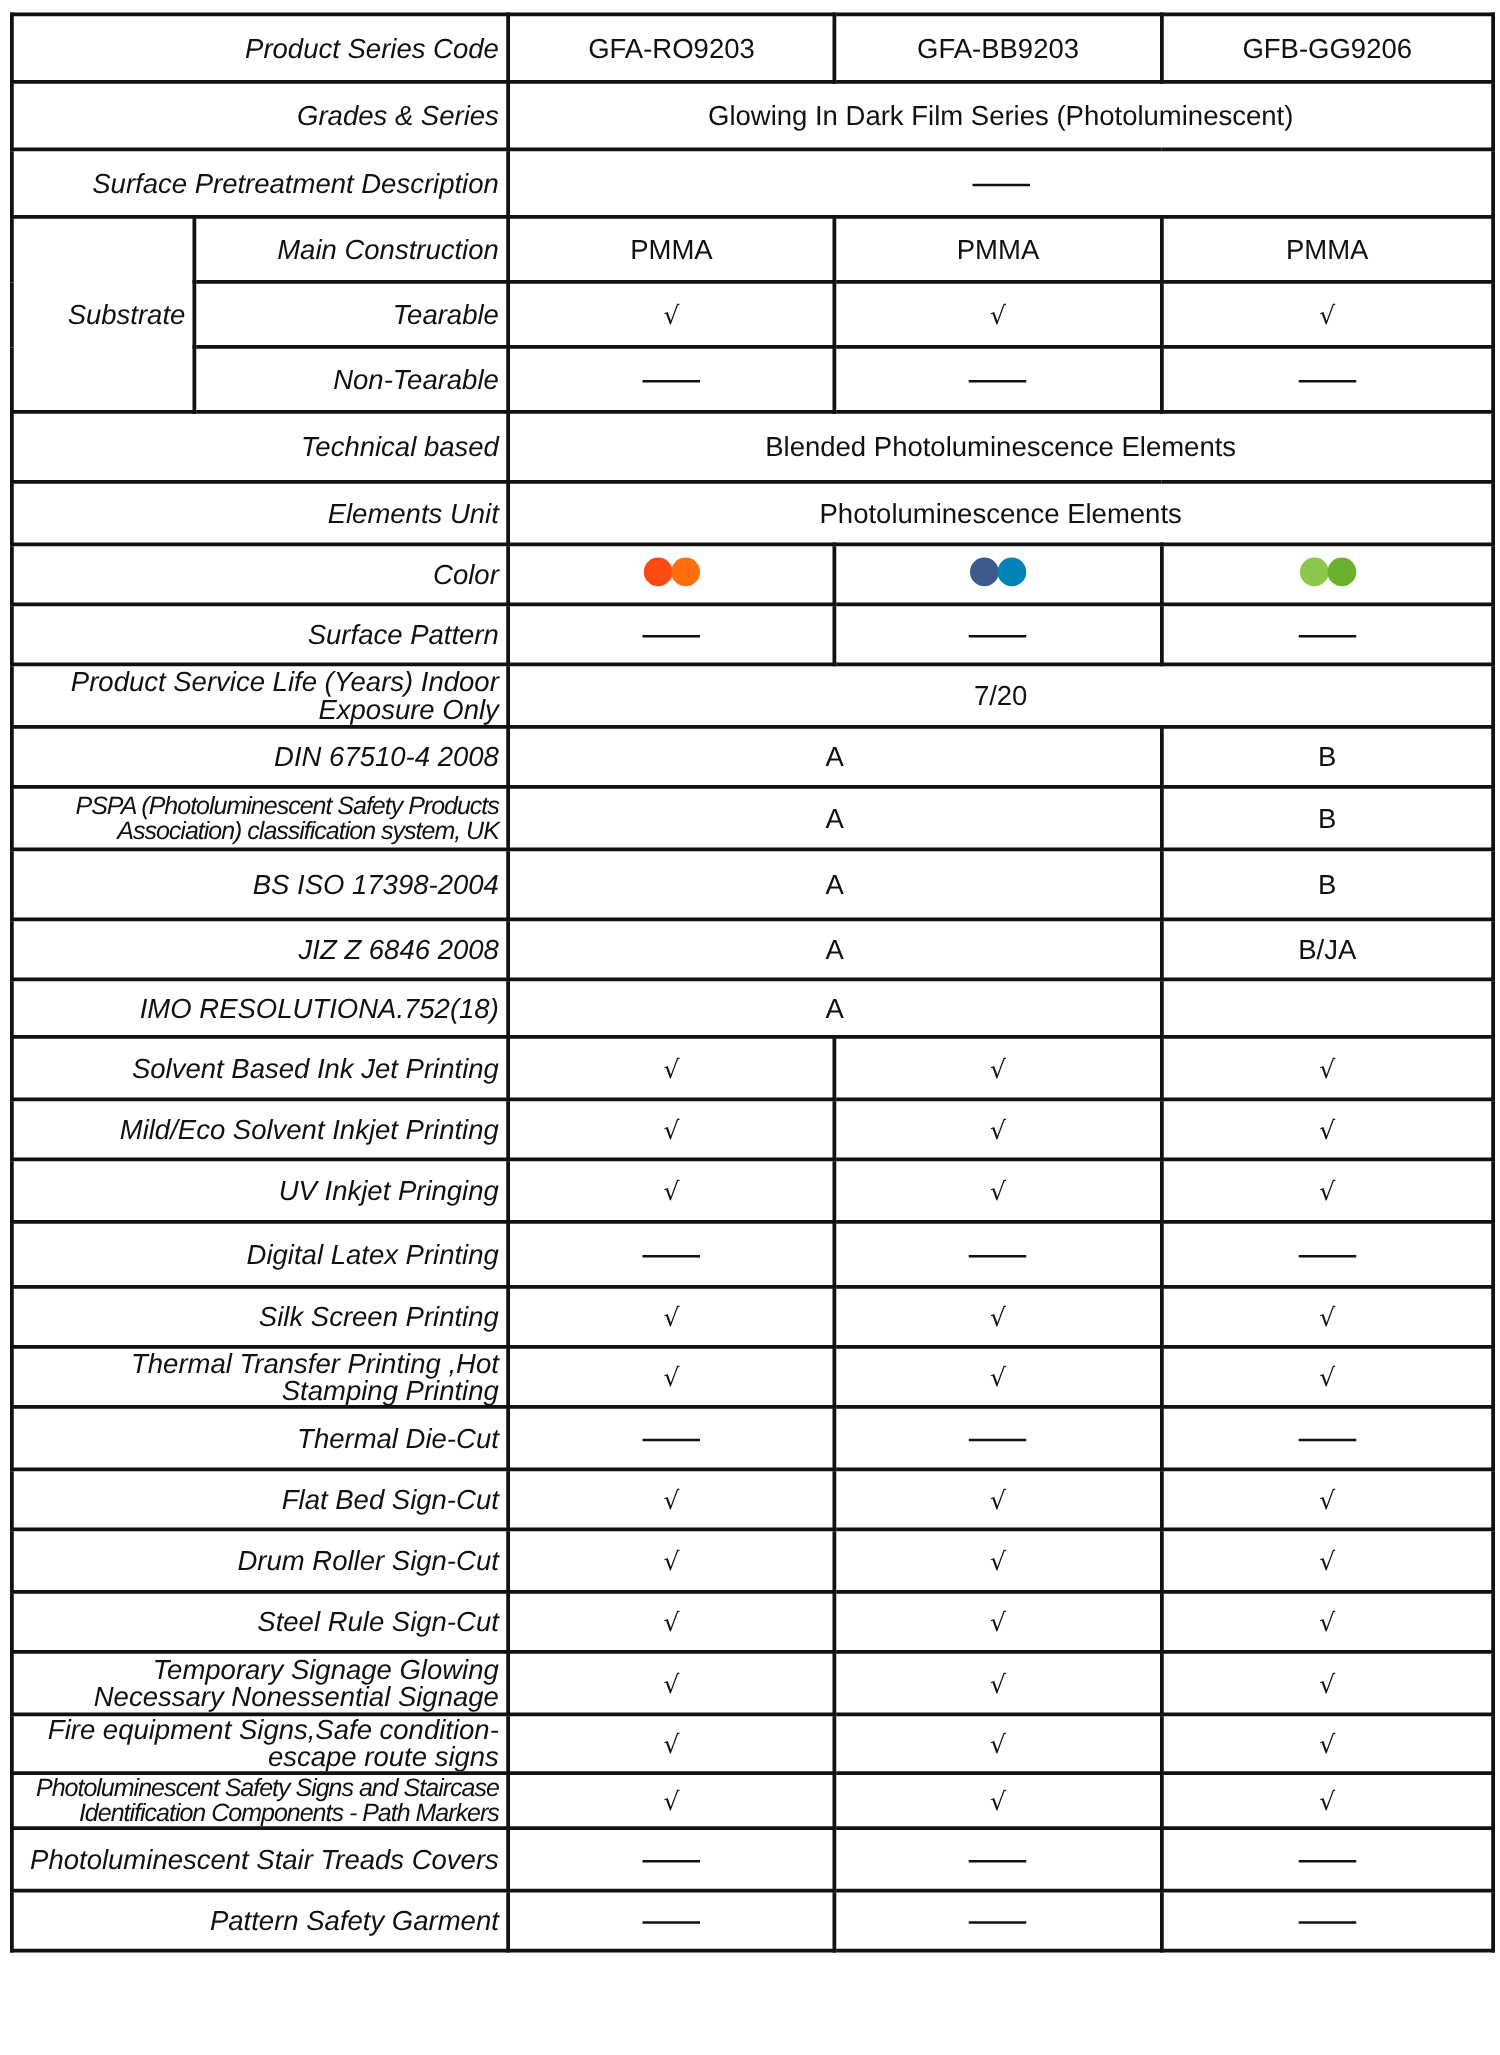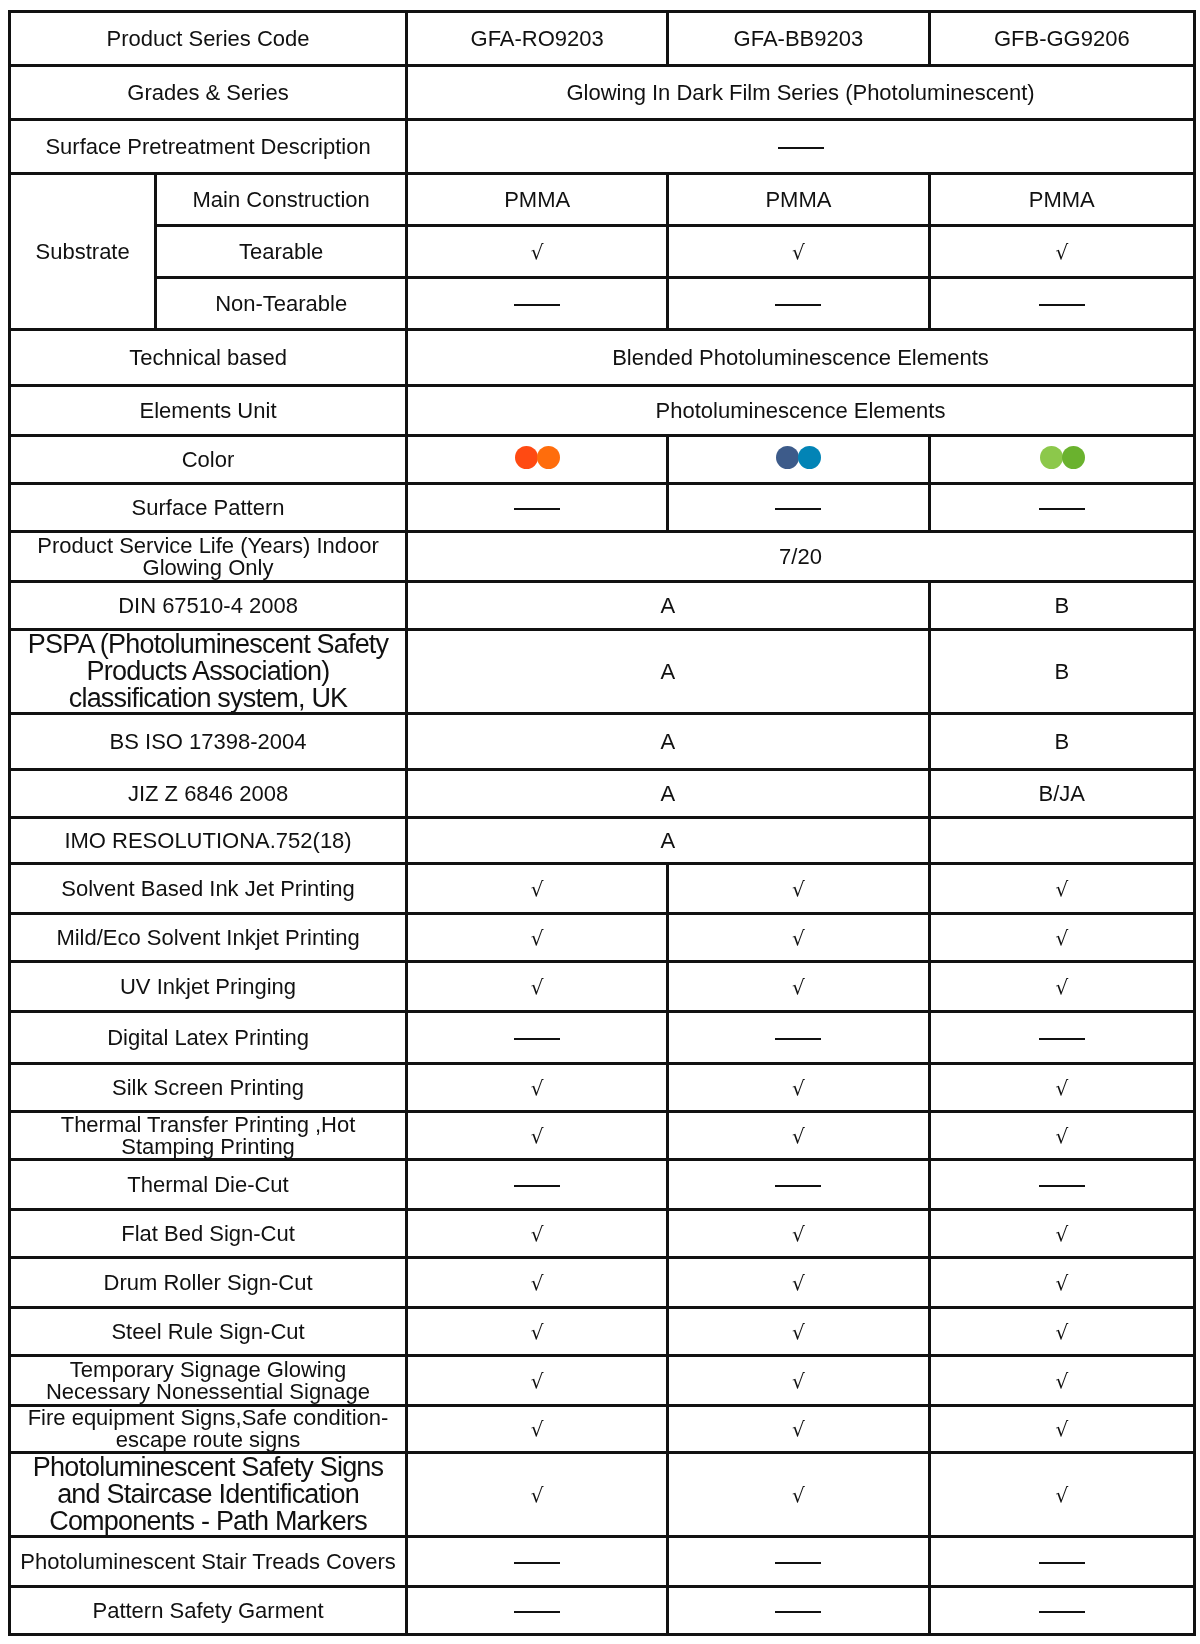--- a/index.html
+++ b/index.html
@@ -6,22 +6,22 @@
   body { width: 1200px; height: 1644px; position: relative; font-family: "Liberation Sans", sans-serif; color: #111; }
   table.spec {
     position: absolute; left: 8px; top: 10px;
     width: 1188px; border-collapse: collapse; table-layout: fixed;
     font-size: 22px;
   }
   table.spec td {
     border: 3px solid #111; padding: 0 6px; vertical-align: middle;
     line-height: 1.0; overflow: hidden;
   }
-  td.lbl { text-align: center; }
-  td.lbl.tight { letter-spacing: -0.8px; font-size: 27px; }
+  td.lbl { text-align: right; font-style: italic; }
+  td.lbl.tight { letter-spacing: -0.8px; font-size: 20px; }
   td.val { text-align: center; }
   .mark { display: inline-block; font-family: "DejaVu Serif", serif; font-size: 20px; }
   .dash { display: inline-block; width: 46px; height: 2px; background: #111; vertical-align: middle; }
   .dots { display: inline-flex; gap: 0; }
   .dot { display: inline-block; width: 23px; height: 23px; border-radius: 50%; margin-right: -1px; }
 </style>
 </head>
 <body>
 
 <table class="spec">
@@ -89,21 +89,21 @@
             <span class="dot" style="background: rgb(106, 178, 46);"></span>
           </span></td>
     </tr>
     <tr style="height:48px">
       <td class="lbl" colspan="2">Surface Pattern</td>
       <td class="val"><span class="dash"></span></td>
       <td class="val"><span class="dash"></span></td>
       <td class="val"><span class="dash"></span></td>
     </tr>
     <tr style="height:50px">
-      <td class="lbl" colspan="2">Product Service Life (Years) Indoor Glowing Only</td>
+      <td class="lbl" colspan="2">Product Service Life (Years) Indoor Exposure Only</td>
       <td class="val" colspan="3">7/20</td>
     </tr>
     <tr style="height:48px">
       <td class="lbl" colspan="2">DIN 67510-4 2008</td>
       <td class="val" colspan="2">A</td>
       <td class="val">B</td>
     </tr>
     <tr style="height:50px">
       <td class="lbl tight" colspan="2">PSPA (Photoluminescent Safety Products Association) classification system, UK</td>
       <td class="val" colspan="2">A</td>

